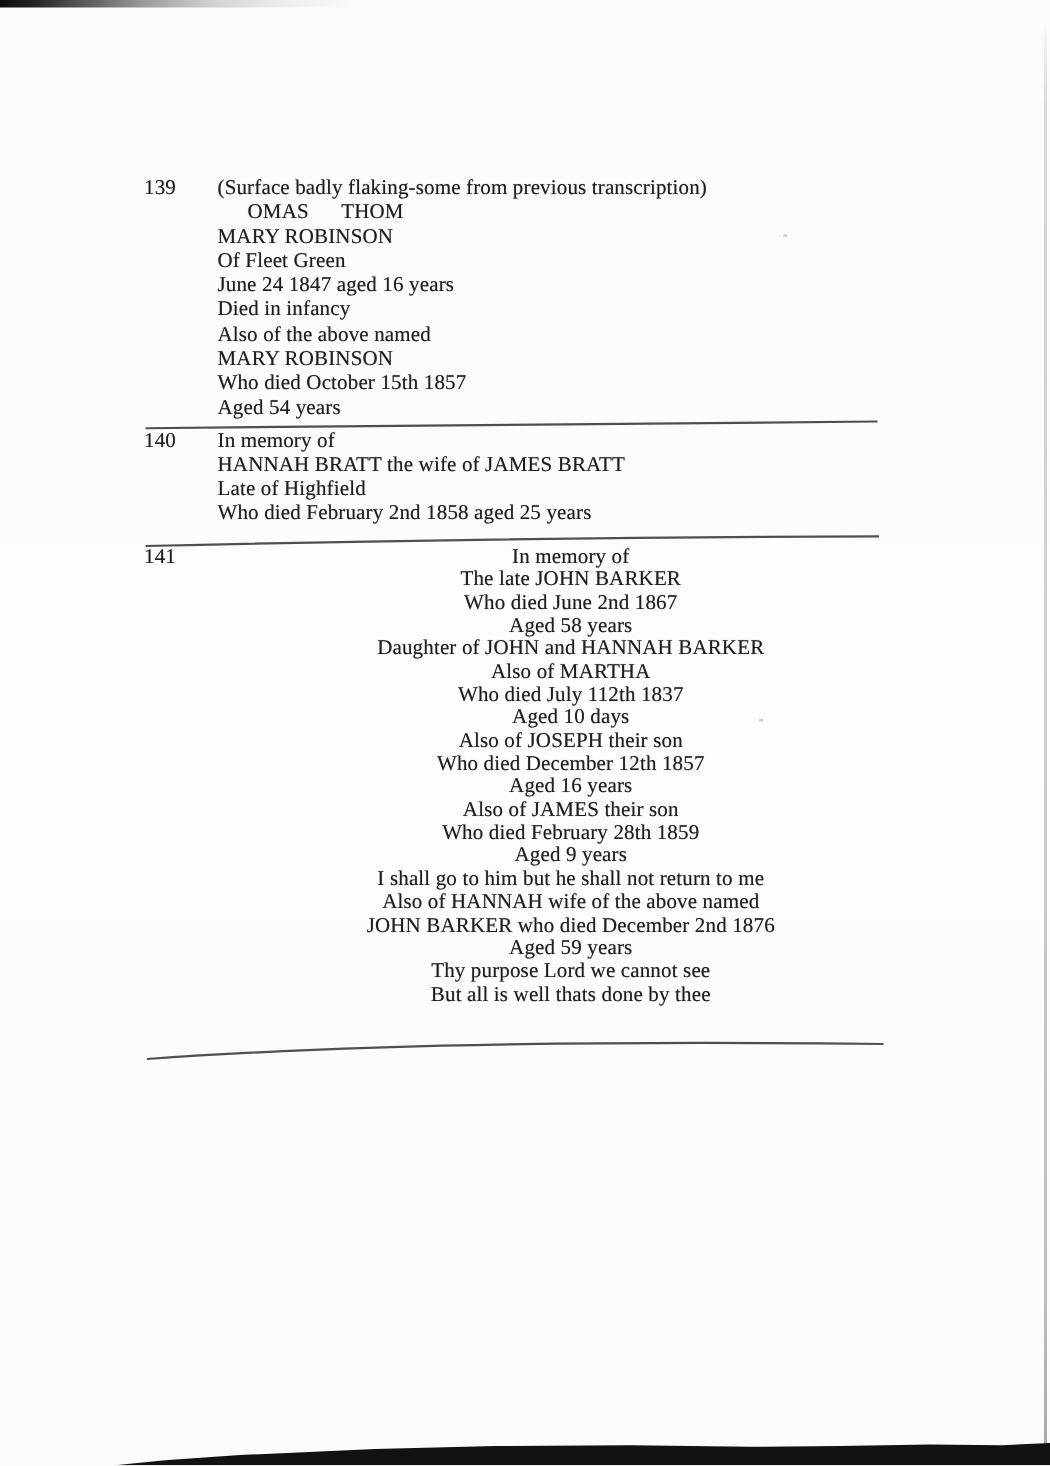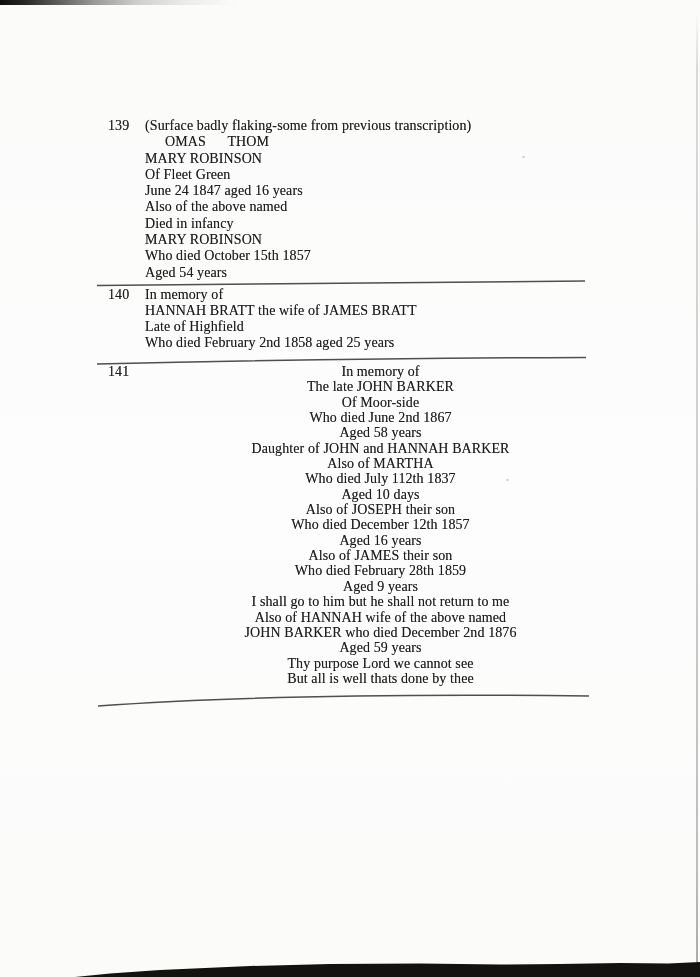--- a/index.html
+++ b/index.html
@@ -26,21 +26,20 @@
     width: 520px;
     color: #1e1e1e;
     font-size: 14px;
     letter-spacing: 0.1px;
     text-shadow: 0 0 0.5px rgba(30,30,30,0.55);
   }
   .entry-number {
     position: absolute;
     left: 0;
     top: 0;
-    margin-left: 12px;
   }
   .entry-lines {
     margin-left: 49px;
   }
   .entry-139 { top: 118px; }
   .entry-139 .line, .entry-139 .entry-number { line-height: 16.3px; }
   .entry-140 { top: 287px; }
   .entry-140 .line, .entry-140 .entry-number { line-height: 16.0px; }
   .entry-141 { top: 364px; text-align: center; }
   .entry-141 .line, .entry-141 .entry-number { line-height: 15.35px; }
@@ -94,22 +93,22 @@
 <div class="scan-page">
 
   <div class="entry entry-139">
     <span class="entry-number">139</span>
     <div class="entry-lines">
       <div class="line">(Surface badly flaking-some from previous transcription)</div>
       <div class="line line-indent">OMAS&nbsp;&nbsp;&nbsp;&nbsp;&nbsp;&nbsp;THOM</div>
       <div class="line">MARY ROBINSON</div>
       <div class="line">Of Fleet Green</div>
       <div class="line">June 24 1847 aged 16 years</div>
+      <div class="line">Died in infancy</div>
       <div class="line">Also of the above named</div>
-      <div class="line">Died in infancy</div>
       <div class="line">MARY ROBINSON</div>
       <div class="line">Who died October 15th 1857</div>
       <div class="line">Aged 54 years</div>
     </div>
   </div>
 
   <div class="entry entry-140">
     <span class="entry-number">140</span>
     <div class="entry-lines">
       <div class="line">In memory of</div>
@@ -117,21 +116,20 @@
       <div class="line">Late of Highfield</div>
       <div class="line">Who died February 2nd 1858 aged 25 years</div>
     </div>
   </div>
 
   <div class="entry entry-141">
     <span class="entry-number">141</span>
     <div class="entry-lines">
       <div class="line">In memory of</div>
       <div class="line">The late JOHN BARKER</div>
-      <div class="line">Of Moor-side</div>
       <div class="line">Who died June 2nd 1867</div>
       <div class="line">Aged 58 years</div>
       <div class="line">Daughter of JOHN and HANNAH BARKER</div>
       <div class="line">Also of MARTHA</div>
       <div class="line">Who died July 112th 1837</div>
       <div class="line">Aged 10 days</div>
       <div class="line">Also of JOSEPH their son</div>
       <div class="line">Who died December 12th 1857</div>
       <div class="line">Aged 16 years</div>
       <div class="line">Also of JAMES their son</div>

